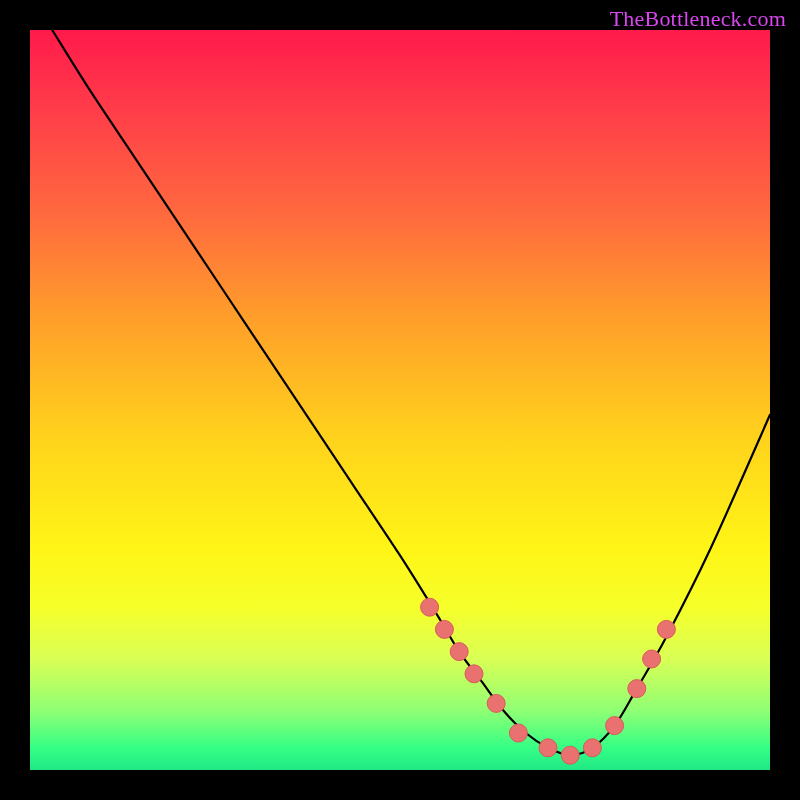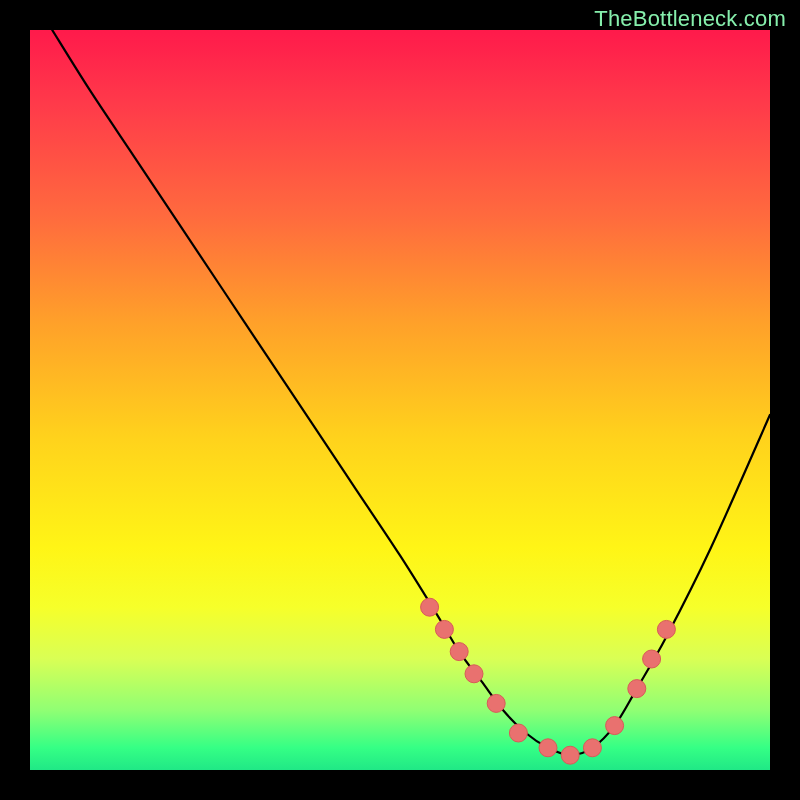--- a/index.html
+++ b/index.html
@@ -7,24 +7,24 @@
   .frame {
     position: relative;
     width: 800px;
     height: 800px;
     background: #000;
   }
   .watermark {
     position: absolute;
     top: 6px;
     right: 14px;
-    font-family: Liberation Sans, sans-serif;
+    font-family: Liberation Serif, serif;
     font-size: 22px;
     font-weight: 500;
-    color: #86efac;
+    color: #d946ef;
     letter-spacing: 0.2px;
     z-index: 10;
   }
   .plot {
     position: absolute;
     left: 30px;
     top: 30px;
     width: 740px;
     height: 740px;
     overflow: hidden;

